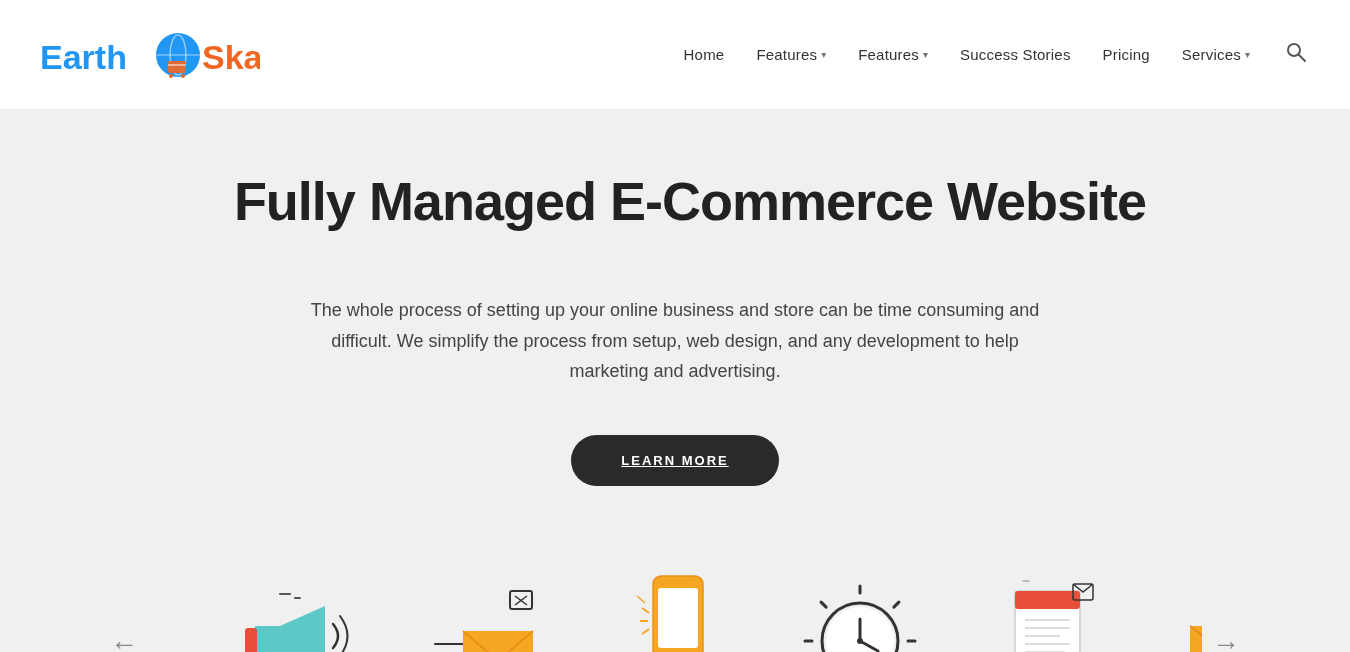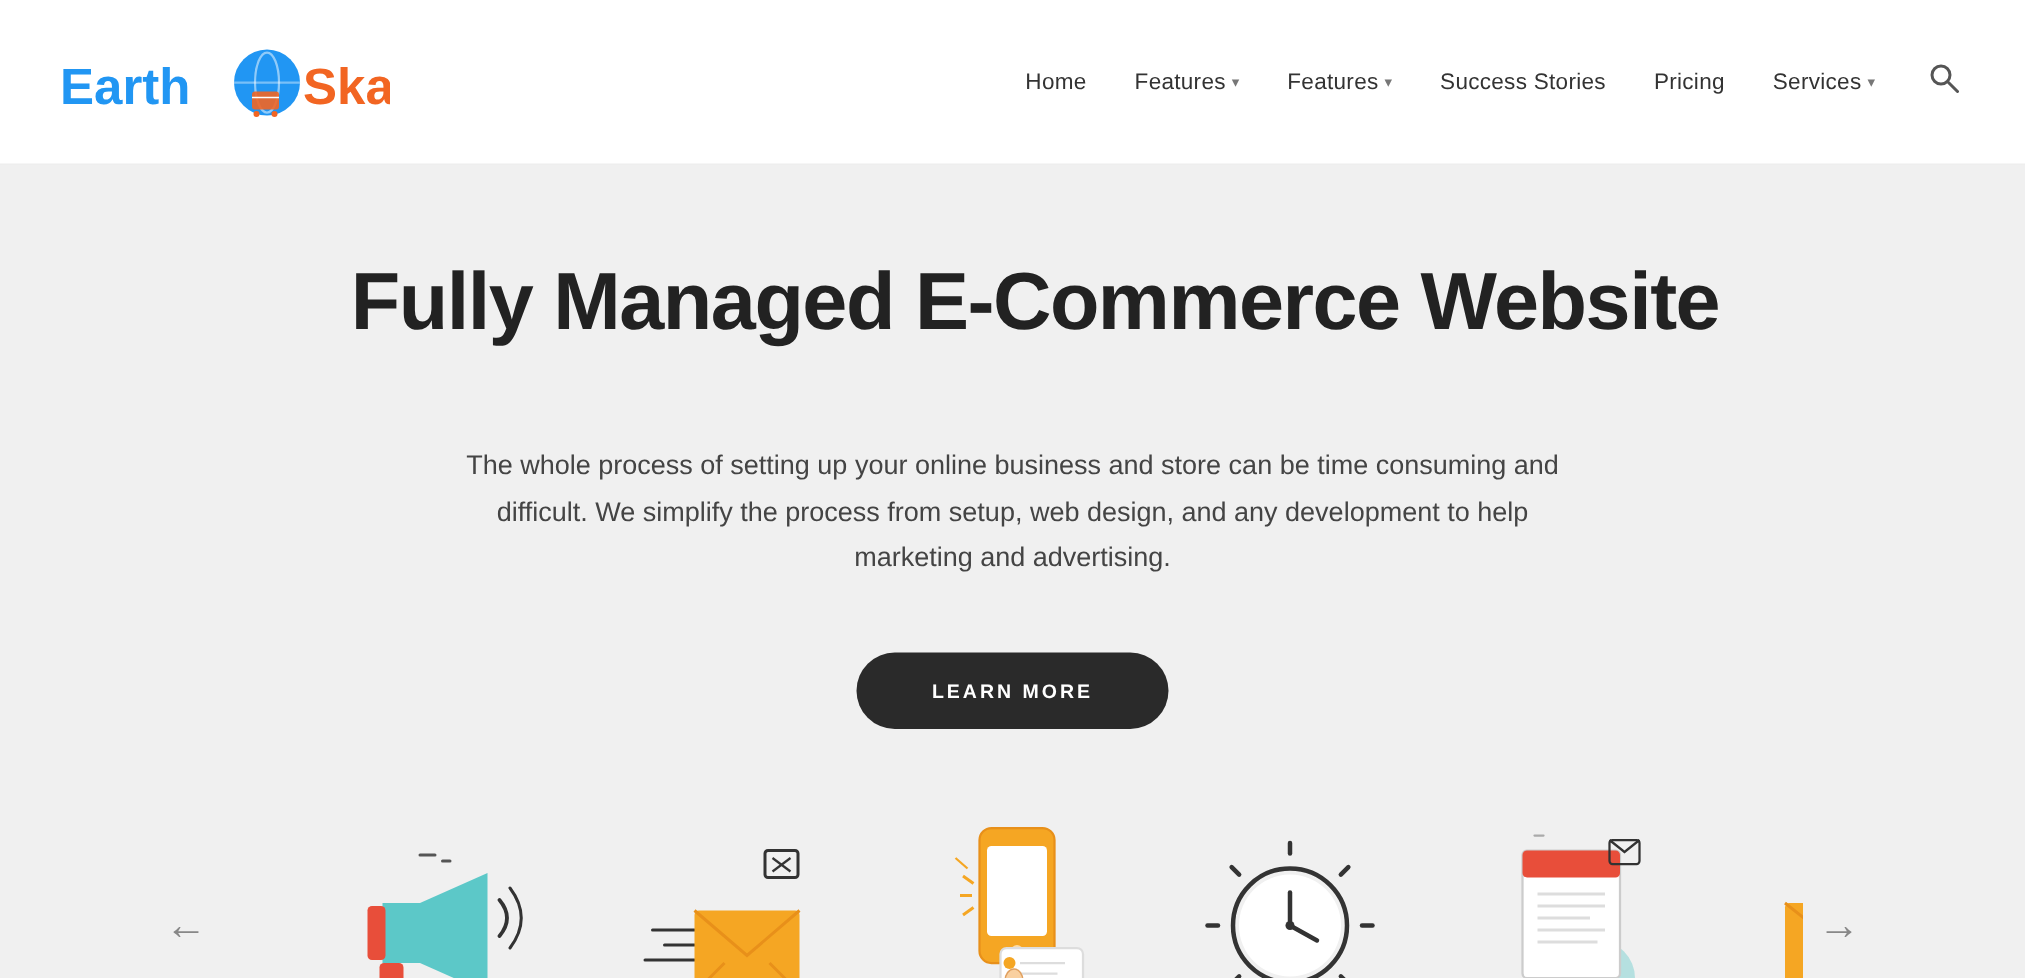--- a/index.html
+++ b/index.html
@@ -90,21 +90,22 @@
       background: #2a2a2a;
       color: #fff;
       border: none;
       border-radius: 40px;
       padding: 18px 50px;
       font-size: 13px;
       font-weight: 700;
       letter-spacing: 2px;
       cursor: pointer;
       text-transform: uppercase;
-      margin-bottom: 56px;
+      margin-bottom: 80px;
+      text-decoration: underline;
     }
 
     
     .icon-row {
       width: 100%;
       display: flex;
       align-items: center;
       justify-content: space-between;
       position: relative;
       padding: 0 20px;

